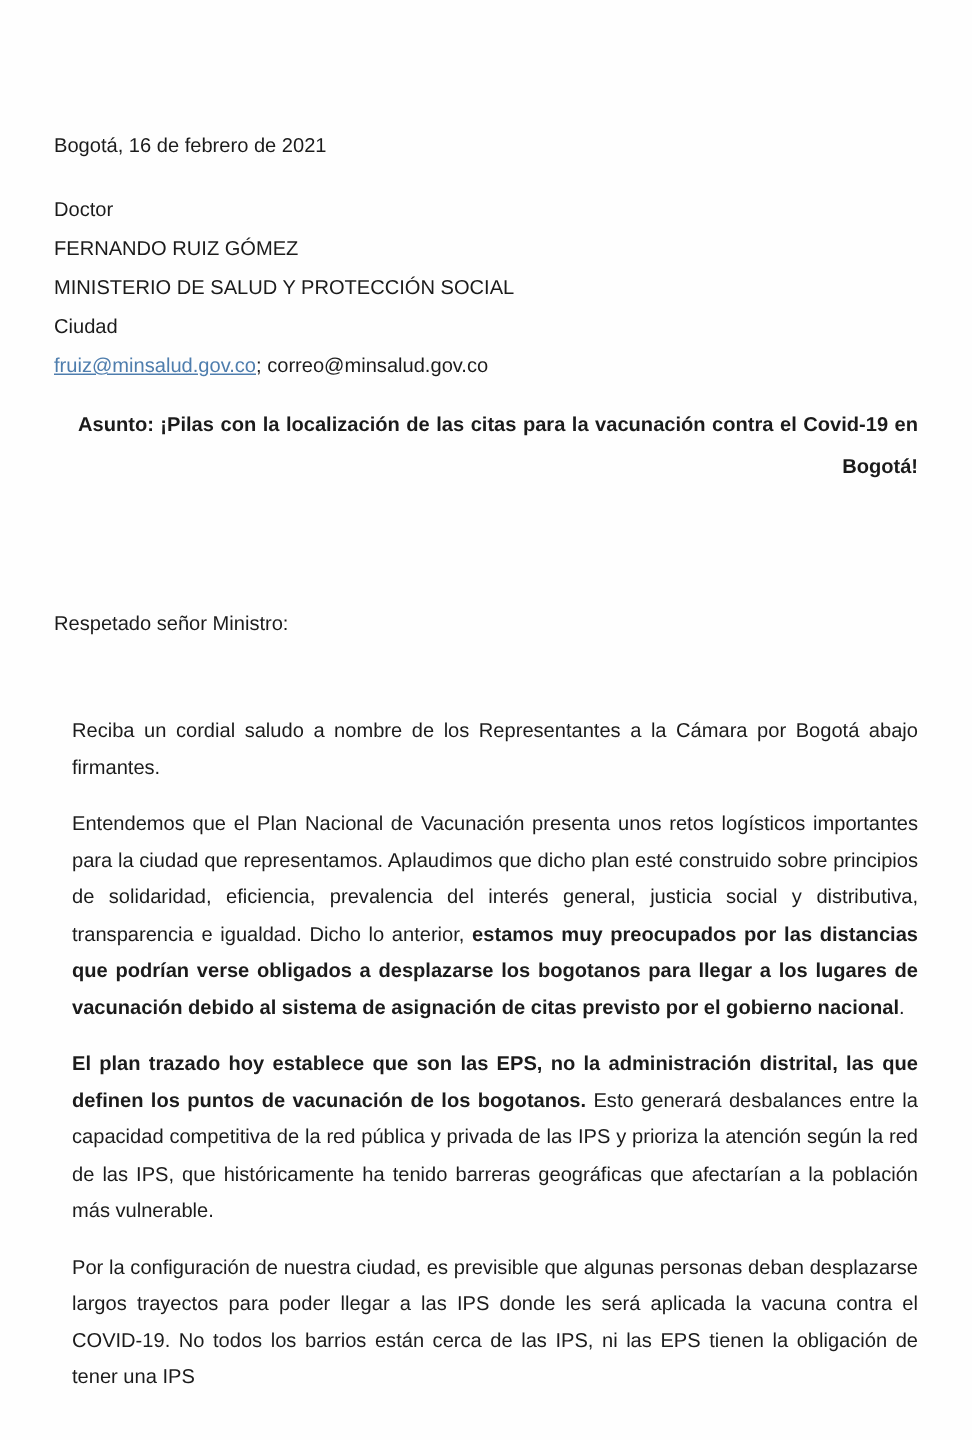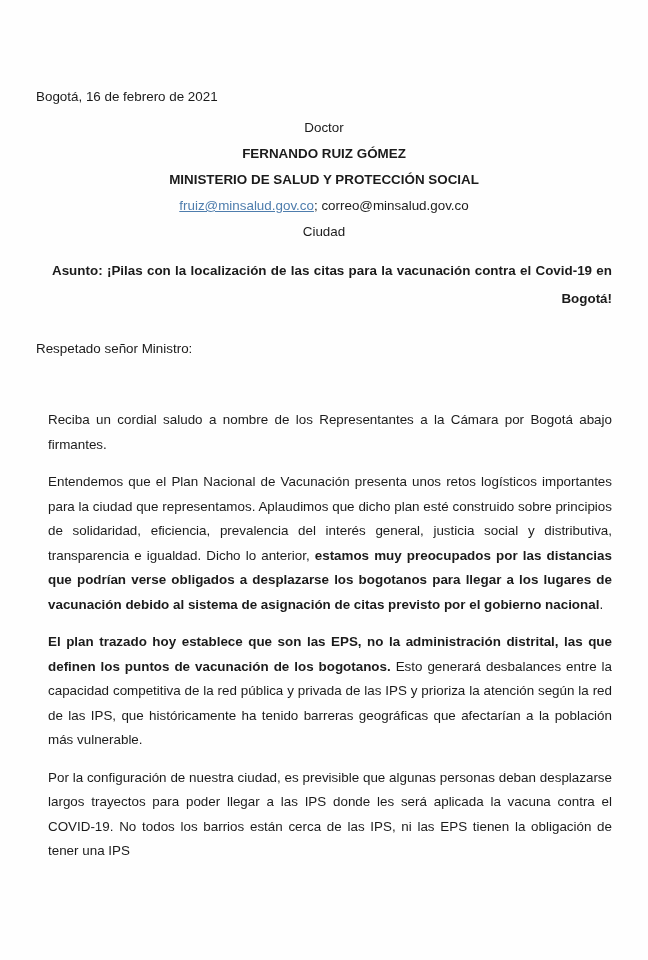--- a/index.html
+++ b/index.html
@@ -17,36 +17,35 @@
     padding: 84px 36px 0 36px;
     font-family: "Liberation Sans", "DejaVu Sans", sans-serif;
     font-size: 13.4px;
     color: #1b1b1b;
     overflow: hidden;
   }
   .date-line {
     line-height: 25px;
   }
   .recipient-block {
-    margin-top: 6px;
+    margin-top: 18px;
     line-height: 26px;
-    text-align: center;
   }
   .recipient-block .bold {
-    font-weight: bold;
+    font-weight: normal;
   }
   .subject-line {
     margin: 12px 0 0 16px;
     font-weight: bold;
     line-height: 28px;
     text-align: justify;
     text-align-last: right;
   }
   .salutation {
-    margin-top: 23px;
+    margin-top: 78px;
     line-height: 25px;
   }
   .letter-body p.para {
     margin: 0 0 13px 12px;
     line-height: 24.5px;
     text-align: justify;
   }
   .letter-body p.para:first-child {
     margin-top: 47px;
   }
@@ -60,22 +59,22 @@
 <body>
 
 <div class="page">
 
   <div class="date-line">Bogotá, 16 de febrero de 2021</div>
 
   <div class="recipient-block">
     <div>Doctor</div>
     <div class="bold">FERNANDO RUIZ GÓMEZ</div>
     <div class="bold">MINISTERIO DE SALUD Y PROTECCIÓN SOCIAL</div>
+    <div>Ciudad</div>
     <div><a class="email-link" href="#">fruiz@minsalud.gov.co</a><span>; correo@minsalud.gov.co</span></div>
-    <div>Ciudad</div>
   </div>
 
   <div class="subject-line"><span style="font-weight: bold; ">Asunto</span><span style="font-weight: bold;">: ¡Pilas con la localización de las citas para la vacunación contra el Covid-19 en Bogotá!</span></div>
 
   <div class="salutation">Respetado señor Ministro:</div>
 
   <div class="letter-body">
     <p class="para"><span>Reciba un cordial saludo a nombre de los Representantes a la Cámara por Bogotá abajo firmantes.</span></p>
     <p class="para"><span>Entendemos que el Plan Nacional de Vacunación presenta unos retos logísticos importantes para la ciudad que representamos. Aplaudimos que dicho plan esté construido sobre principios de solidaridad, eficiencia, prevalencia del interés general, justicia social y distributiva, transparencia e igualdad. Dicho lo anterior, </span><span style="font-weight: bold;">estamos muy preocupados por las distancias que podrían verse obligados a desplazarse los bogotanos para llegar a los lugares de vacunación debido al sistema de asignación de citas previsto por el gobierno nacional</span><span>.</span></p>
     <p class="para"><span style="font-weight: bold;">El plan trazado hoy establece que son las EPS, no la administración distrital, las que definen los puntos de vacunación de los bogotanos.</span><span> Esto generará desbalances entre la capacidad competitiva de la red pública y privada de las IPS y prioriza la atención según la red de las IPS, que históricamente ha tenido barreras geográficas que afectarían a la población más vulnerable.</span></p>

